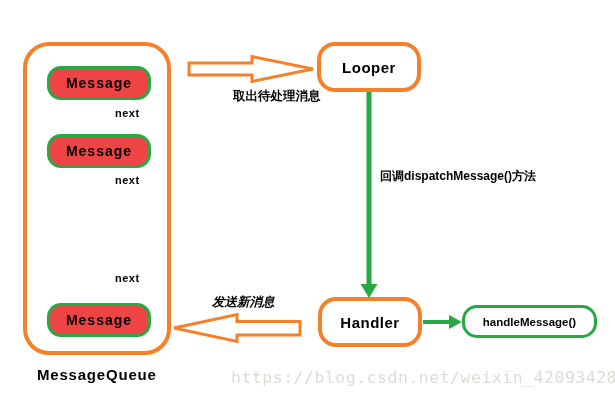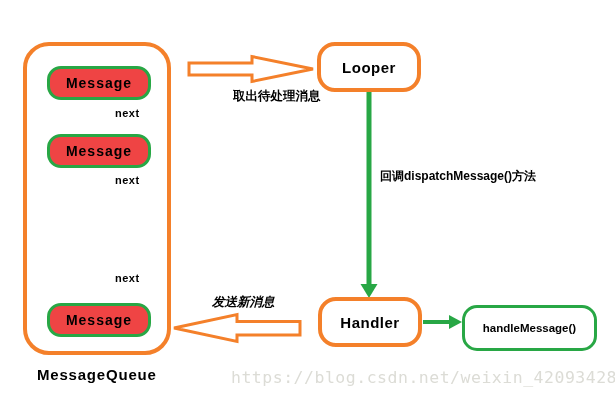--- a/index.html
+++ b/index.html
@@ -46,21 +46,21 @@
     border:4px solid var(--orange);
     border-radius:18px;
     background:#ffffff;
     display:flex;align-items:center;justify-content:center;
     font-weight:bold;font-size:15px;letter-spacing:0.5px;color:var(--ink);
   }
   .looper-box{left:317px;top:42px;}
   .handler-box{left:318px;top:297px;}
   
   .method-box{
-    position:absolute;left:462px;top:305px;width:135px;height:46px;
+    position:absolute;left:462px;top:305px;width:135px;height:33px;
     border:3.5px solid var(--green);
     border-radius:15px;
     background:#ffffff;
     display:flex;align-items:center;justify-content:center;
     font-weight:bold;font-size:11.5px;color:var(--ink);
   }
   .next-label{
     position:absolute;left:107px;
     font-weight:bold;font-size:11px;color:var(--ink);letter-spacing:0.5px;margin-left:8px;
   }

